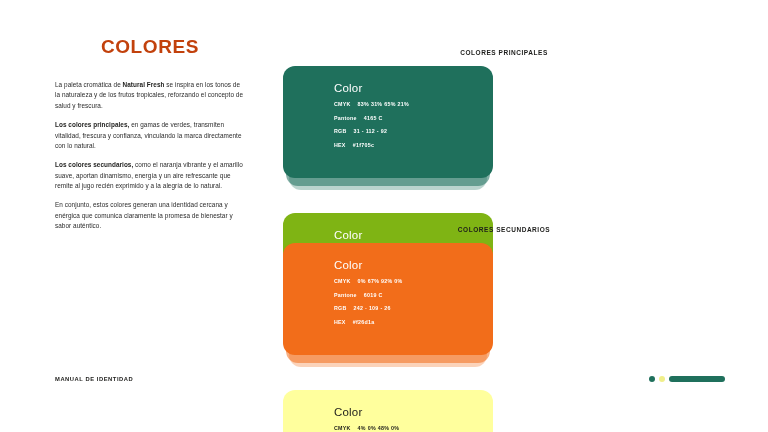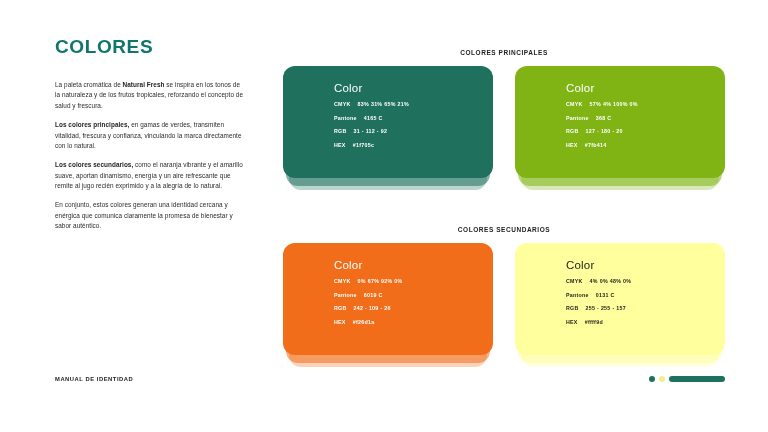--- a/index.html
+++ b/index.html
@@ -24,22 +24,23 @@
     position: absolute;
     left: 55px;
     top: 36px;
     width: 190px;
   }
 
   .page-title {
     font-size: 19px;
     font-weight: 700;
     letter-spacing: 0.6px;
-    color: #0f766e;
+    color: #c2410c;
     margin-bottom: 22px;
+    text-align: center;
   }
 
   .body-copy p {
     font-size: 6.4px;
     line-height: 1.62;
     color: #2b2b2b;
     margin-bottom: 9px;
     letter-spacing: 0.05px;
   }
   .body-copy p:last-child { margin-bottom: 0; }
@@ -57,20 +58,21 @@
   .heading-principales { left: 283px; top: 49px; width: 442px; }
   .heading-secundarios { left: 283px; top: 226px; width: 442px; }
 
   
   .card-grid {
     position: absolute;
     left: 283px;
     width: 442px;
     display: flex;
     gap: 22px;
+    flex-direction: column;
   }
   .grid-principales { top: 66px; }
   .grid-secundarios { top: 243px; }
 
   .card-wrap {
     position: relative;
     width: 210px;
     height: 125px;
   }
 

